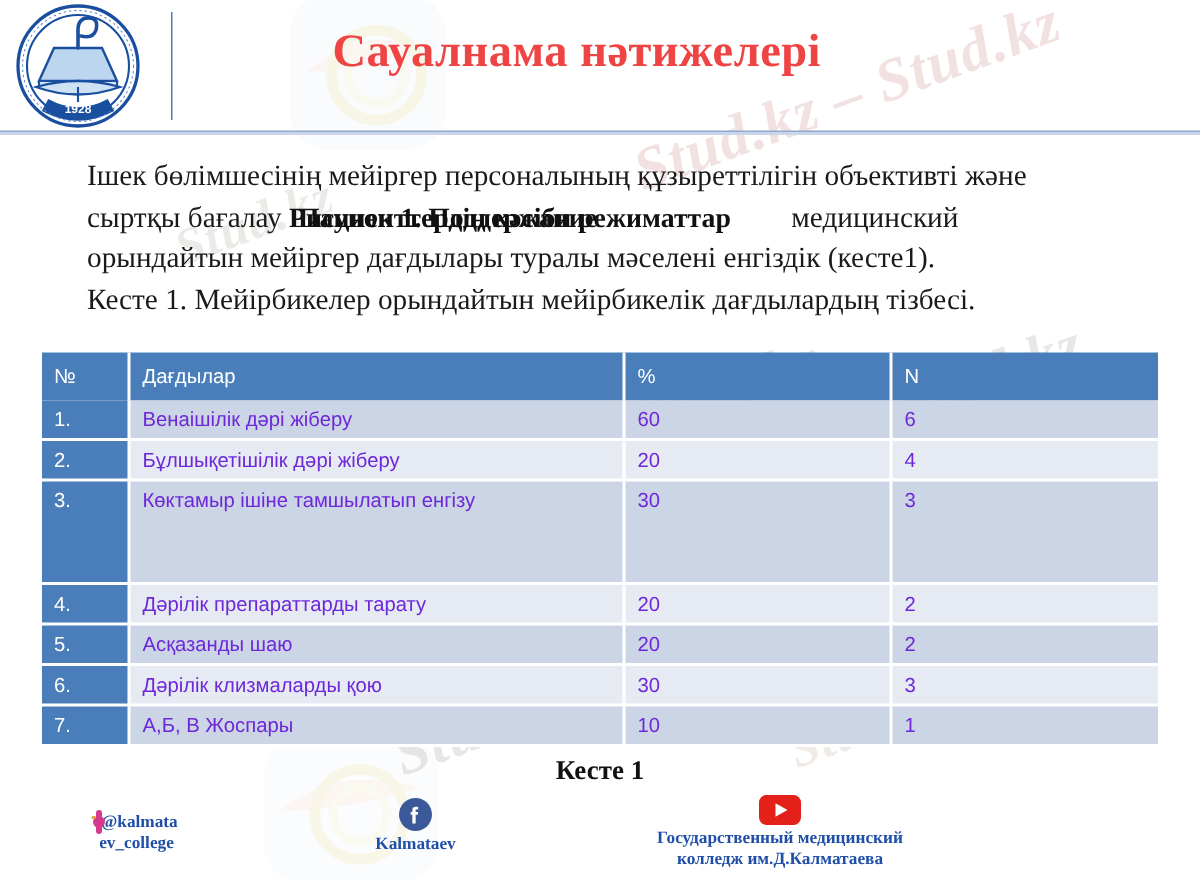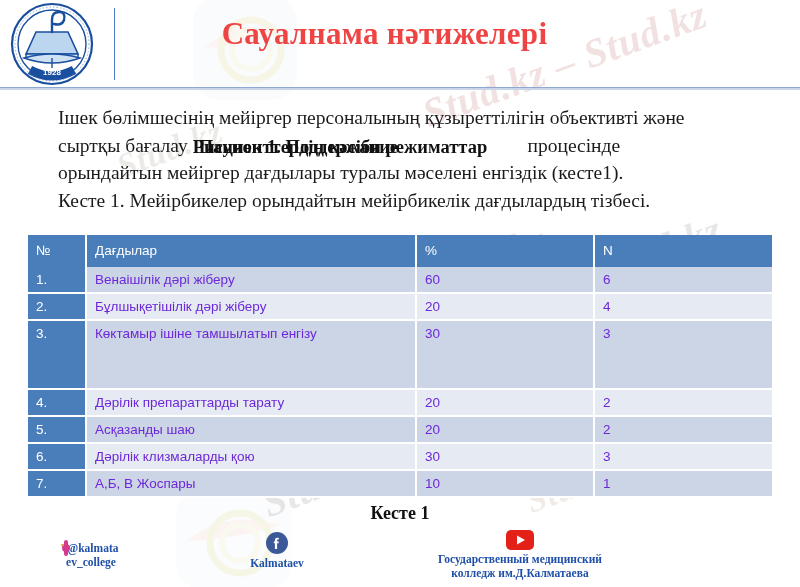--- a/index.html
+++ b/index.html
@@ -285,21 +285,21 @@
 
   <div class="header-rule"></div>
 </div>
 
 <div class="body-copy">
   <div>Ішек бөлімшесінің мейіргер персоналының құзыреттілігін объективті және</div>
   <div>
     <span>сыртқы бағалау </span><span class="overlap-holder">
       <span class="overlap-txt a">Рисунок 1. Поддержание</span>
       <span class="overlap-txt b">Пациенттердің кәсіби режиматтар</span>
-    </span><span style="margin-left:330px;"> процесінде</span>
+    </span><span style="margin-left:330px;"> медицинский</span>
   </div>
   <div>орындайтын мейіргер дағдылары туралы мәселені енгіздік (кесте1).</div>
   <div>Кесте 1. Мейірбикелер орындайтын мейірбикелік дағдылардың тізбесі.</div>
 </div>
 
 <div class="tbl-wrap">
   <table class="data">
     <colgroup>
       <col class="c0">
         <col class="c1">

